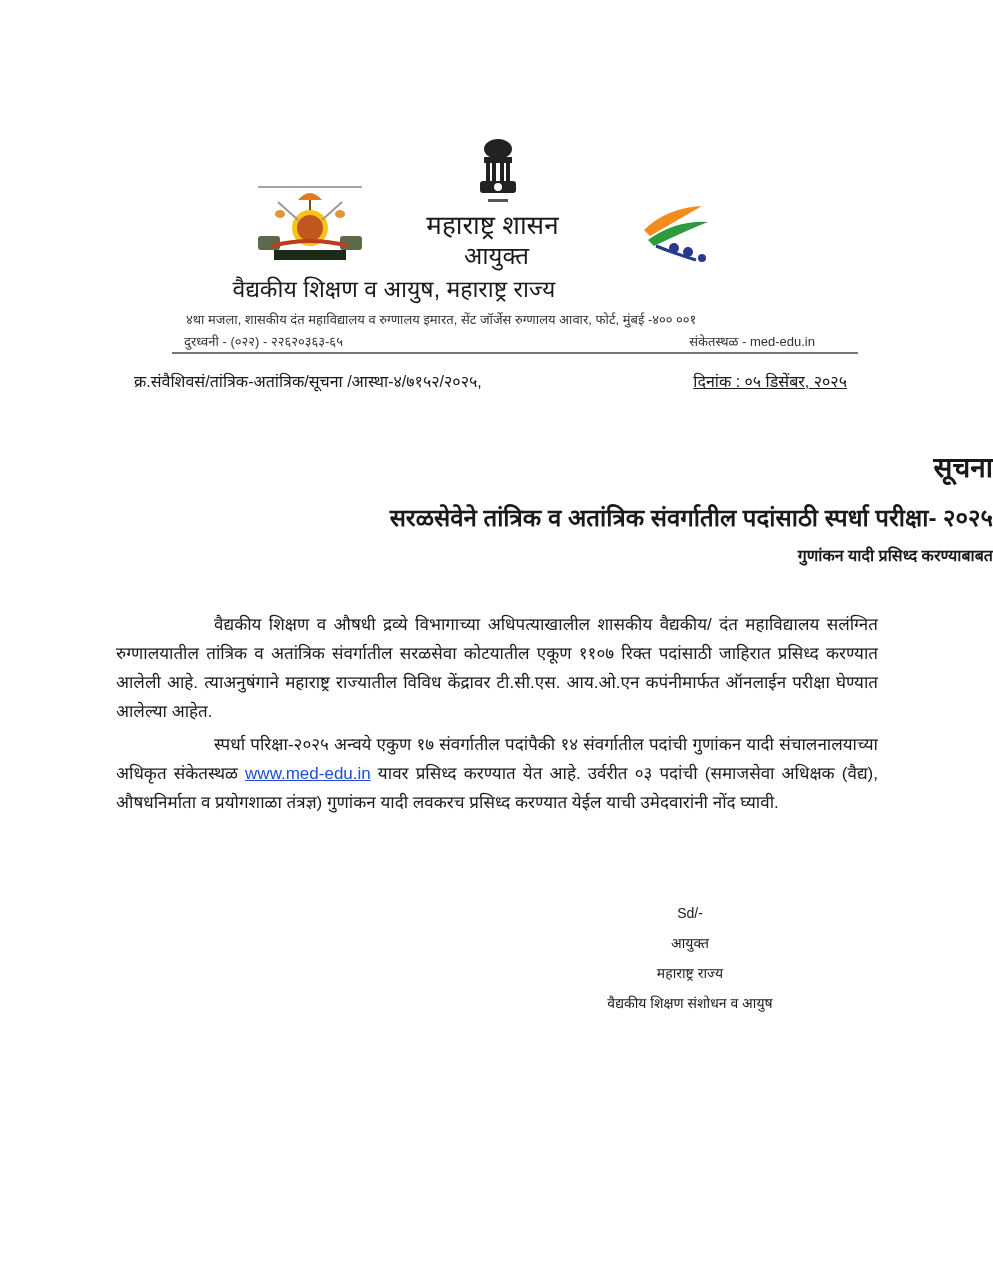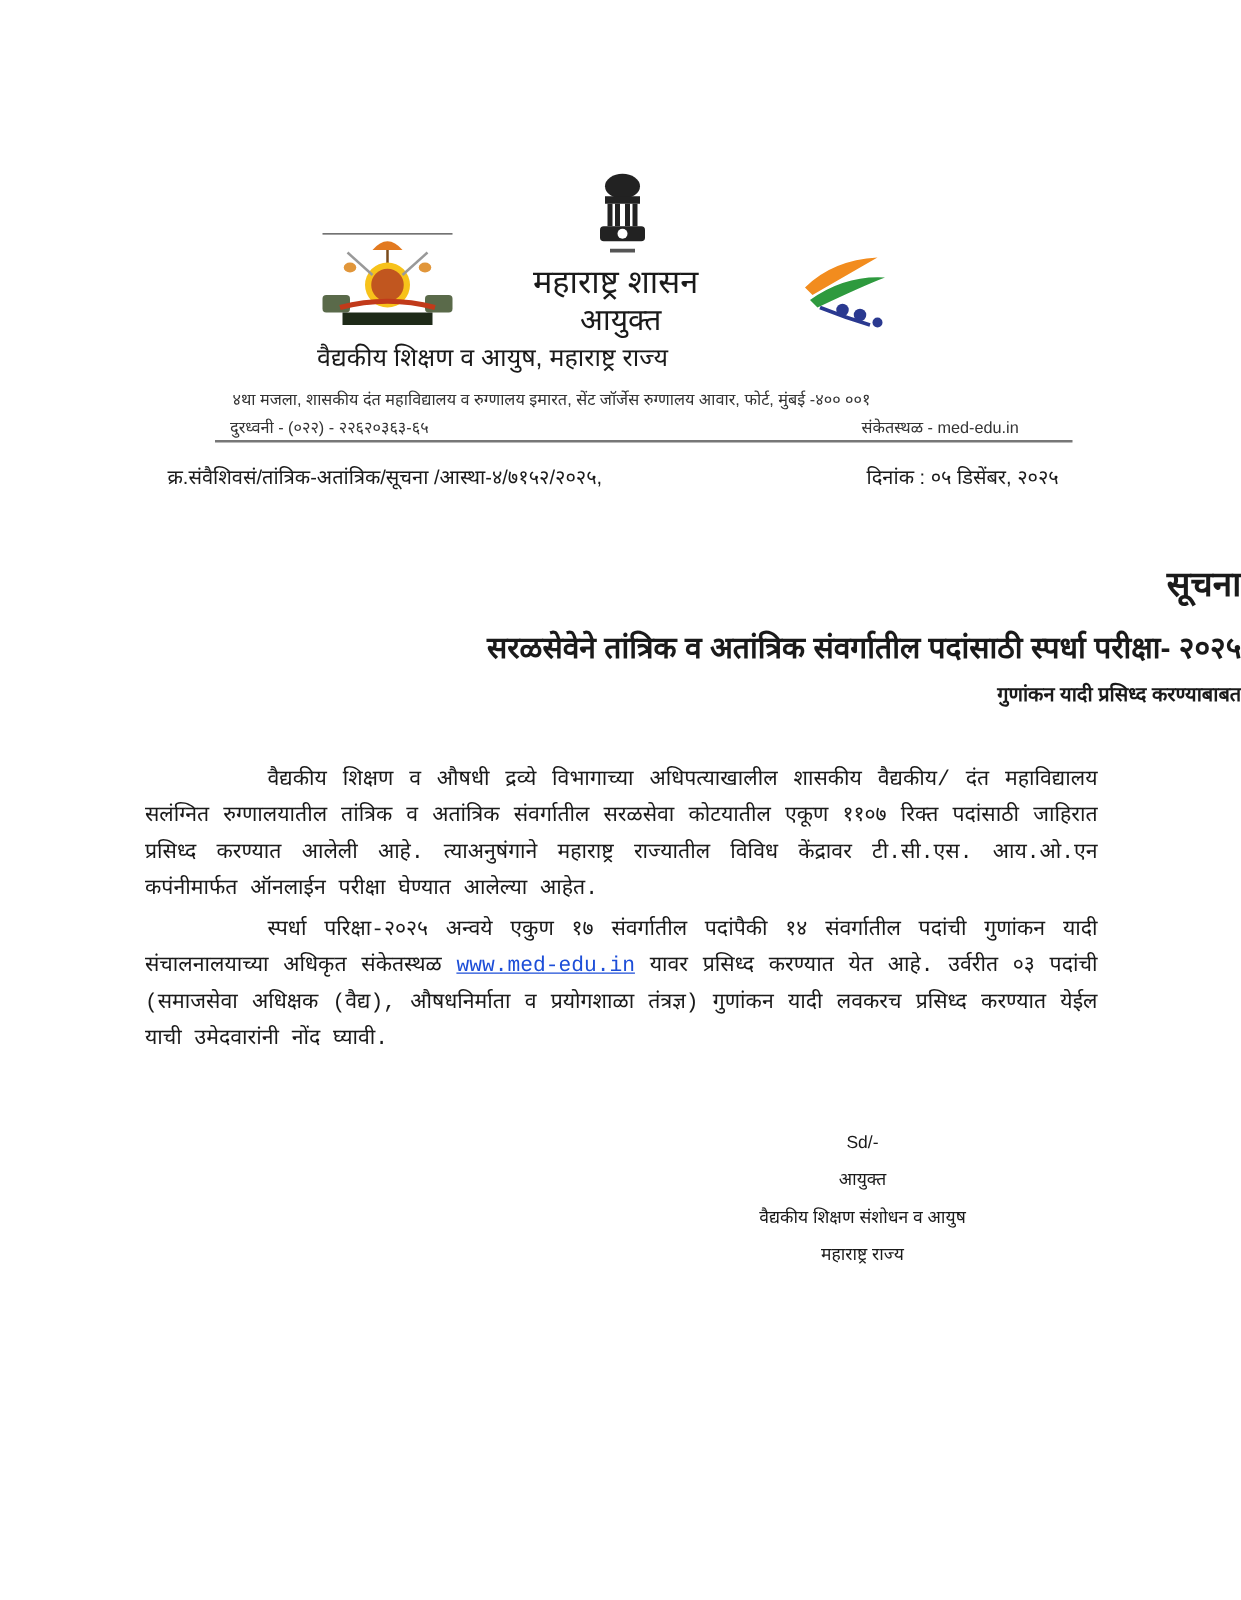--- a/index.html
+++ b/index.html
@@ -7,38 +7,38 @@
          font-family: "Liberation Sans", "DejaVu Sans", sans-serif; color: #1a1a1a; }
   .abs { position: absolute; }
 
   
   .emblem { left: 470px; top: 135px; width: 56px; height: 72px; }
   .left-logo { left: 254px; top: 186px; width: 112px; height: 80px; }
   .right-logo { left: 636px; top: 196px; width: 88px; height: 70px; }
   .gov-name { left: 0; width: 993px; top: 206px; text-align: center; font-size: 26px; }
   .gov-name span { display: inline-block; margin-left: -8px; }
   .office { left: 0; width: 993px; top: 238px; text-align: center; font-size: 24px; }
-  .dept { left: 0; width: 788px; top: 272px; text-align: center; font-size: 20px; }
+  .dept { left: 0; width: 788px; top: 272px; text-align: center; font-size: 23px; }
   .address { left: 186px; top: 310px; font-size: 13px; color: #333; }
   .phone { left: 184px; top: 332px; font-size: 13px; color: #333; }
   .website { right: 178px; top: 332px; font-size: 13px; color: #333; }
   .rule { left: 172px; top: 352px; width: 686px; height: 2px; background: #777; }
 
   .ref { left: 134px; top: 370px; font-size: 16px; }
-  .date { right: 146px; top: 370px; font-size: 16px; }
+  .date { right: 146px; top: 370px; font-size: 16px; text-decoration: underline; }
 
   .title { left: 0; width: 993px; text-align: right; font-weight: bold; }
   .t1 { top: 447px; font-size: 28px; }
   .t2 { top: 500px; font-size: 24px; }
   .t3 { top: 544px; font-size: 16px; }
 
   .body { left: 116px; width: 762px; font-size: 17px; line-height: 29px; text-align: justify; }
   .p1 { top: 610px; }
   .p2 { top: 730px; }
-  .indent { text-indent: 98px; font-family: Liberation Mono, monospace; }
+  .indent { text-indent: 98px; }
   .link { color: #1d4ed8; text-decoration: underline; }
 
   .sig { left: 540px; width: 300px; text-align: center; font-size: 14px; line-height: 30px; top: 898px; }
 </style>
 </head>
 <body>
 
 <div class="abs emblem">
   <svg width="56" height="72" viewBox="0 0 56 72">
     <ellipse cx="28" cy="14" rx="14" ry="10" fill="#222"></ellipse>
@@ -96,15 +96,15 @@
 <div class="abs title t1">सूचना</div>
 <div class="abs title t2">सरळसेवेने तांत्रिक व अतांत्रिक संवर्गातील पदांसाठी स्पर्धा परीक्षा- २०२५</div>
 <div class="abs title t3">गुणांकन यादी प्रसिध्द करण्याबाबत</div>
 
 <div class="abs body p1 indent">वैद्यकीय शिक्षण व औषधी द्रव्ये विभागाच्या अधिपत्याखालील शासकीय वैद्यकीय/ दंत महाविद्यालय सलंग्नित रुग्णालयातील तांत्रिक व अतांत्रिक संवर्गातील सरळसेवा कोटयातील एकूण ११०७ रिक्त पदांसाठी जाहिरात प्रसिध्द करण्यात आलेली आहे. त्याअनुषंगाने महाराष्ट्र राज्यातील विविध केंद्रावर टी.सी.एस. आय.ओ.एन कपंनीमार्फत ऑनलाईन परीक्षा घेण्यात आलेल्या आहेत.</div>
 <div class="abs body p2 indent"><span>स्पर्धा परिक्षा-२०२५ अन्वये एकुण १७ संवर्गातील पदांपैकी १४ संवर्गातील पदांची गुणांकन यादी संचालनालयाच्या अधिकृत संकेतस्थळ </span><a class="link">www.med-edu.in</a><span> यावर प्रसिध्द करण्यात येत आहे. उर्वरीत ०३ पदांची (समाजसेवा अधिक्षक (वैद्य), औषधनिर्माता व प्रयोगशाळा तंत्रज्ञ) गुणांकन यादी लवकरच प्रसिध्द करण्यात येईल याची उमेदवारांनी नोंद घ्यावी.</span></div>
 
 <div class="abs sig">
   <div>Sd/-</div>
   <div>आयुक्त</div>
+  <div>महाराष्ट्र राज्य</div>
   <div>वैद्यकीय शिक्षण संशोधन व आयुष</div>
-  <div>महाराष्ट्र राज्य</div>
 </div>
 
 </body></html>

